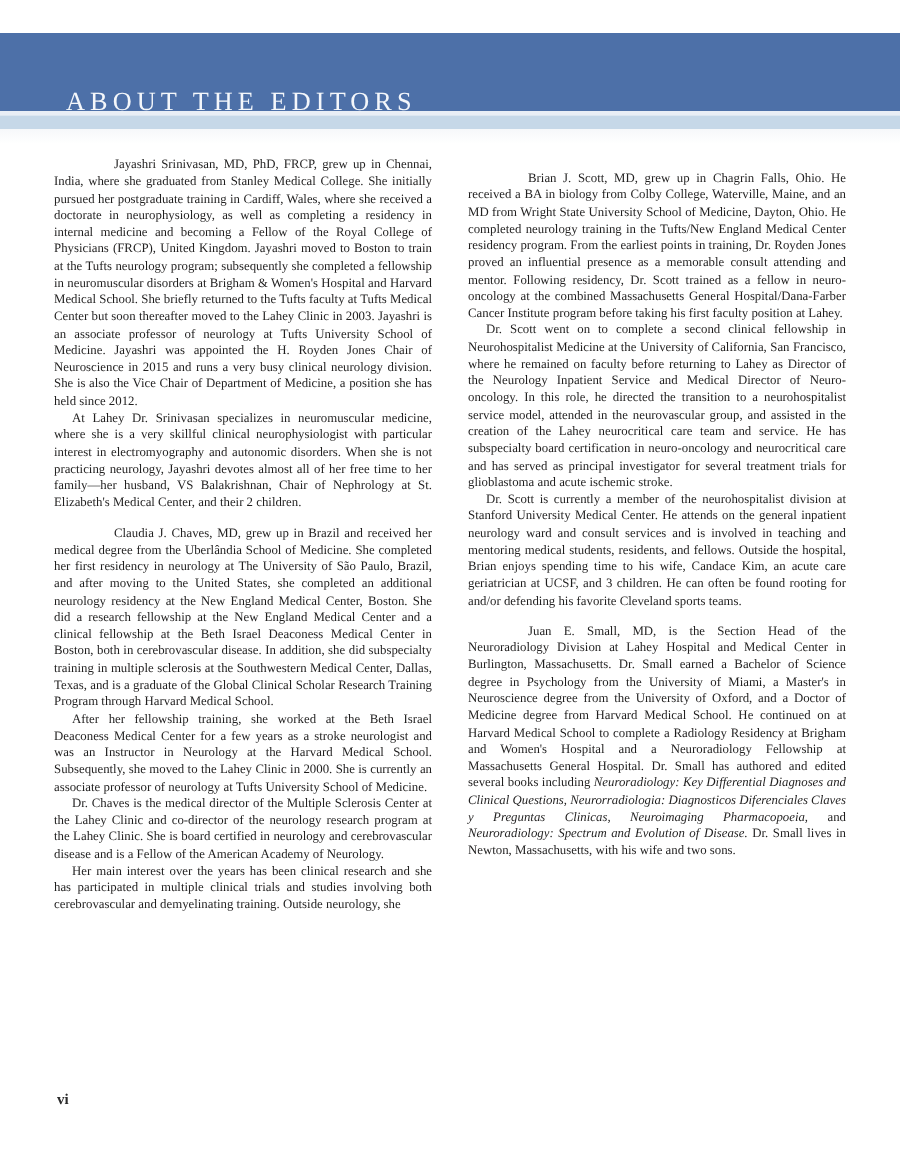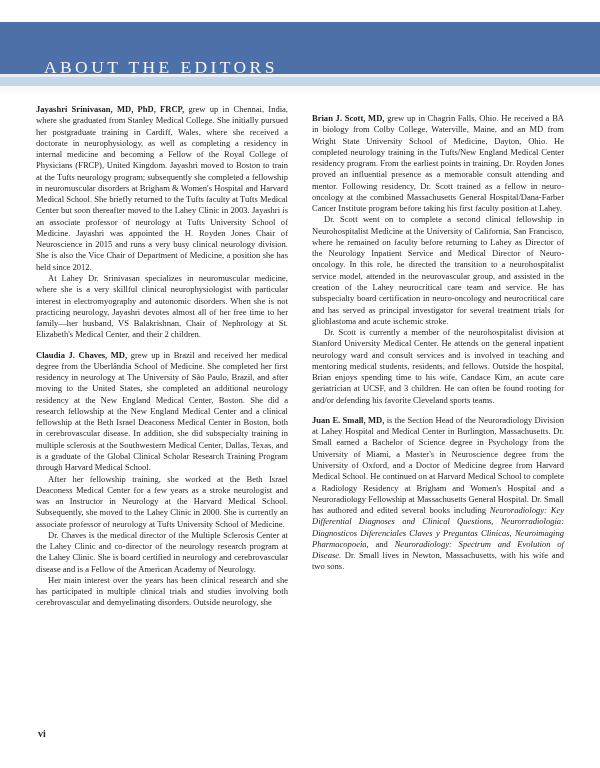--- a/index.html
+++ b/index.html
@@ -92,21 +92,22 @@
     font-family: "Liberation Serif", "DejaVu Serif", serif;
   }
   p.indent {
     text-indent: 12px;
     font-family: Liberation Serif, serif;
   }
   p.gap-before {
     margin-top: 9px;
   }
   .lead-name {
-    font-weight: bold;
+    font-weight: normal;
+    margin-left: 40px;
   }
   .book-title {
     font-style: italic;
   }
 
   
   .folio {
     position: absolute;
     left: 38px;
     top: 728px;
@@ -135,21 +136,21 @@
       <p class="body-text"><span class="lead-name">Jayashri Srinivasan, MD, PhD, FRCP,</span><span> grew up in Chennai, India, where she graduated from Stanley Medical College. She initially pursued her postgraduate training in Cardiff, Wales, where she received a doctorate in neurophysiology, as well as completing a residency in internal medicine and becoming a Fellow of the Royal College of Physicians (FRCP), United Kingdom. Jayashri moved to Boston to train at the Tufts neurology program; subsequently she completed a fellowship in neuromuscular disorders at Brigham &amp; Women's Hospital and Harvard Medical School. She briefly returned to the Tufts faculty at Tufts Medical Center but soon thereafter moved to the Lahey Clinic in 2003. Jayashri is an associate professor of neurology at Tufts University School of Medicine. Jayashri was appointed the H. Royden Jones Chair of Neuroscience in 2015 and runs a very busy clinical neurology division. She is also the Vice Chair of Department of Medicine, a position she has held since 2012.</span></p>
 
       <p class="body-text indent"><span>At Lahey Dr. Srinivasan specializes in neuromuscular medicine, where she is a very skillful clinical neurophysiologist with particular interest in electromyography and autonomic disorders. When she is not practicing neurology, Jayashri devotes almost all of her free time to her family—her husband, VS Balakrishnan, Chair of Nephrology at St. Elizabeth's Medical Center, and their 2 children.</span></p>
 
       <p class="body-text gap-before"><span class="lead-name">Claudia J. Chaves, MD,</span><span> grew up in Brazil and received her medical degree from the Uberlândia School of Medicine. She completed her first residency in neurology at The University of São Paulo, Brazil, and after moving to the United States, she completed an additional neurology residency at the New England Medical Center, Boston. She did a research fellowship at the New England Medical Center and a clinical fellowship at the Beth Israel Deaconess Medical Center in Boston, both in cerebrovascular disease. In addition, she did subspecialty training in multiple sclerosis at the Southwestern Medical Center, Dallas, Texas, and is a graduate of the Global Clinical Scholar Research Training Program through Harvard Medical School.</span></p>
 
       <p class="body-text indent"><span>After her fellowship training, she worked at the Beth Israel Deaconess Medical Center for a few years as a stroke neurologist and was an Instructor in Neurology at the Harvard Medical School. Subsequently, she moved to the Lahey Clinic in 2000. She is currently an associate professor of neurology at Tufts University School of Medicine.</span></p>
 
       <p class="body-text indent"><span>Dr. Chaves is the medical director of the Multiple Sclerosis Center at the Lahey Clinic and co-director of the neurology research program at the Lahey Clinic. She is board certified in neurology and cerebrovascular disease and is a Fellow of the American Academy of Neurology.</span></p>
 
-      <p class="body-text indent"><span>Her main interest over the years has been clinical research and she has participated in multiple clinical trials and studies involving both cerebrovascular and demyelinating disorders. Outside neurology, she</span></p>
+      <p class="body-text indent"><span>Her main interest over the years has been clinical research and she has participated in multiple clinical trials and studies involving both cerebrovascular and demyelinating training. Outside neurology, she</span></p>
 
     </div>
 
     <div class="column">
 
 
       <p class="body-text gap-before"><span class="lead-name">Brian J. Scott, MD,</span><span> grew up in Chagrin Falls, Ohio. He received a BA in biology from Colby College, Waterville, Maine, and an MD from Wright State University School of Medicine, Dayton, Ohio. He completed neurology training in the Tufts/New England Medical Center residency program. From the earliest points in training, Dr. Royden Jones proved an influential presence as a memorable consult attending and mentor. Following residency, Dr. Scott trained as a fellow in neuro-oncology at the combined Massachusetts General Hospital/Dana-Farber Cancer Institute program before taking his first faculty position at Lahey.</span></p>
 
       <p class="body-text indent"><span>Dr. Scott went on to complete a second clinical fellowship in Neurohospitalist Medicine at the University of California, San Francisco, where he remained on faculty before returning to Lahey as Director of the Neurology Inpatient Service and Medical Director of Neuro-oncology. In this role, he directed the transition to a neurohospitalist service model, attended in the neurovascular group, and assisted in the creation of the Lahey neurocritical care team and service. He has subspecialty board certification in neuro-oncology and neurocritical care and has served as principal investigator for several treatment trials for glioblastoma and acute ischemic stroke.</span></p>
 

